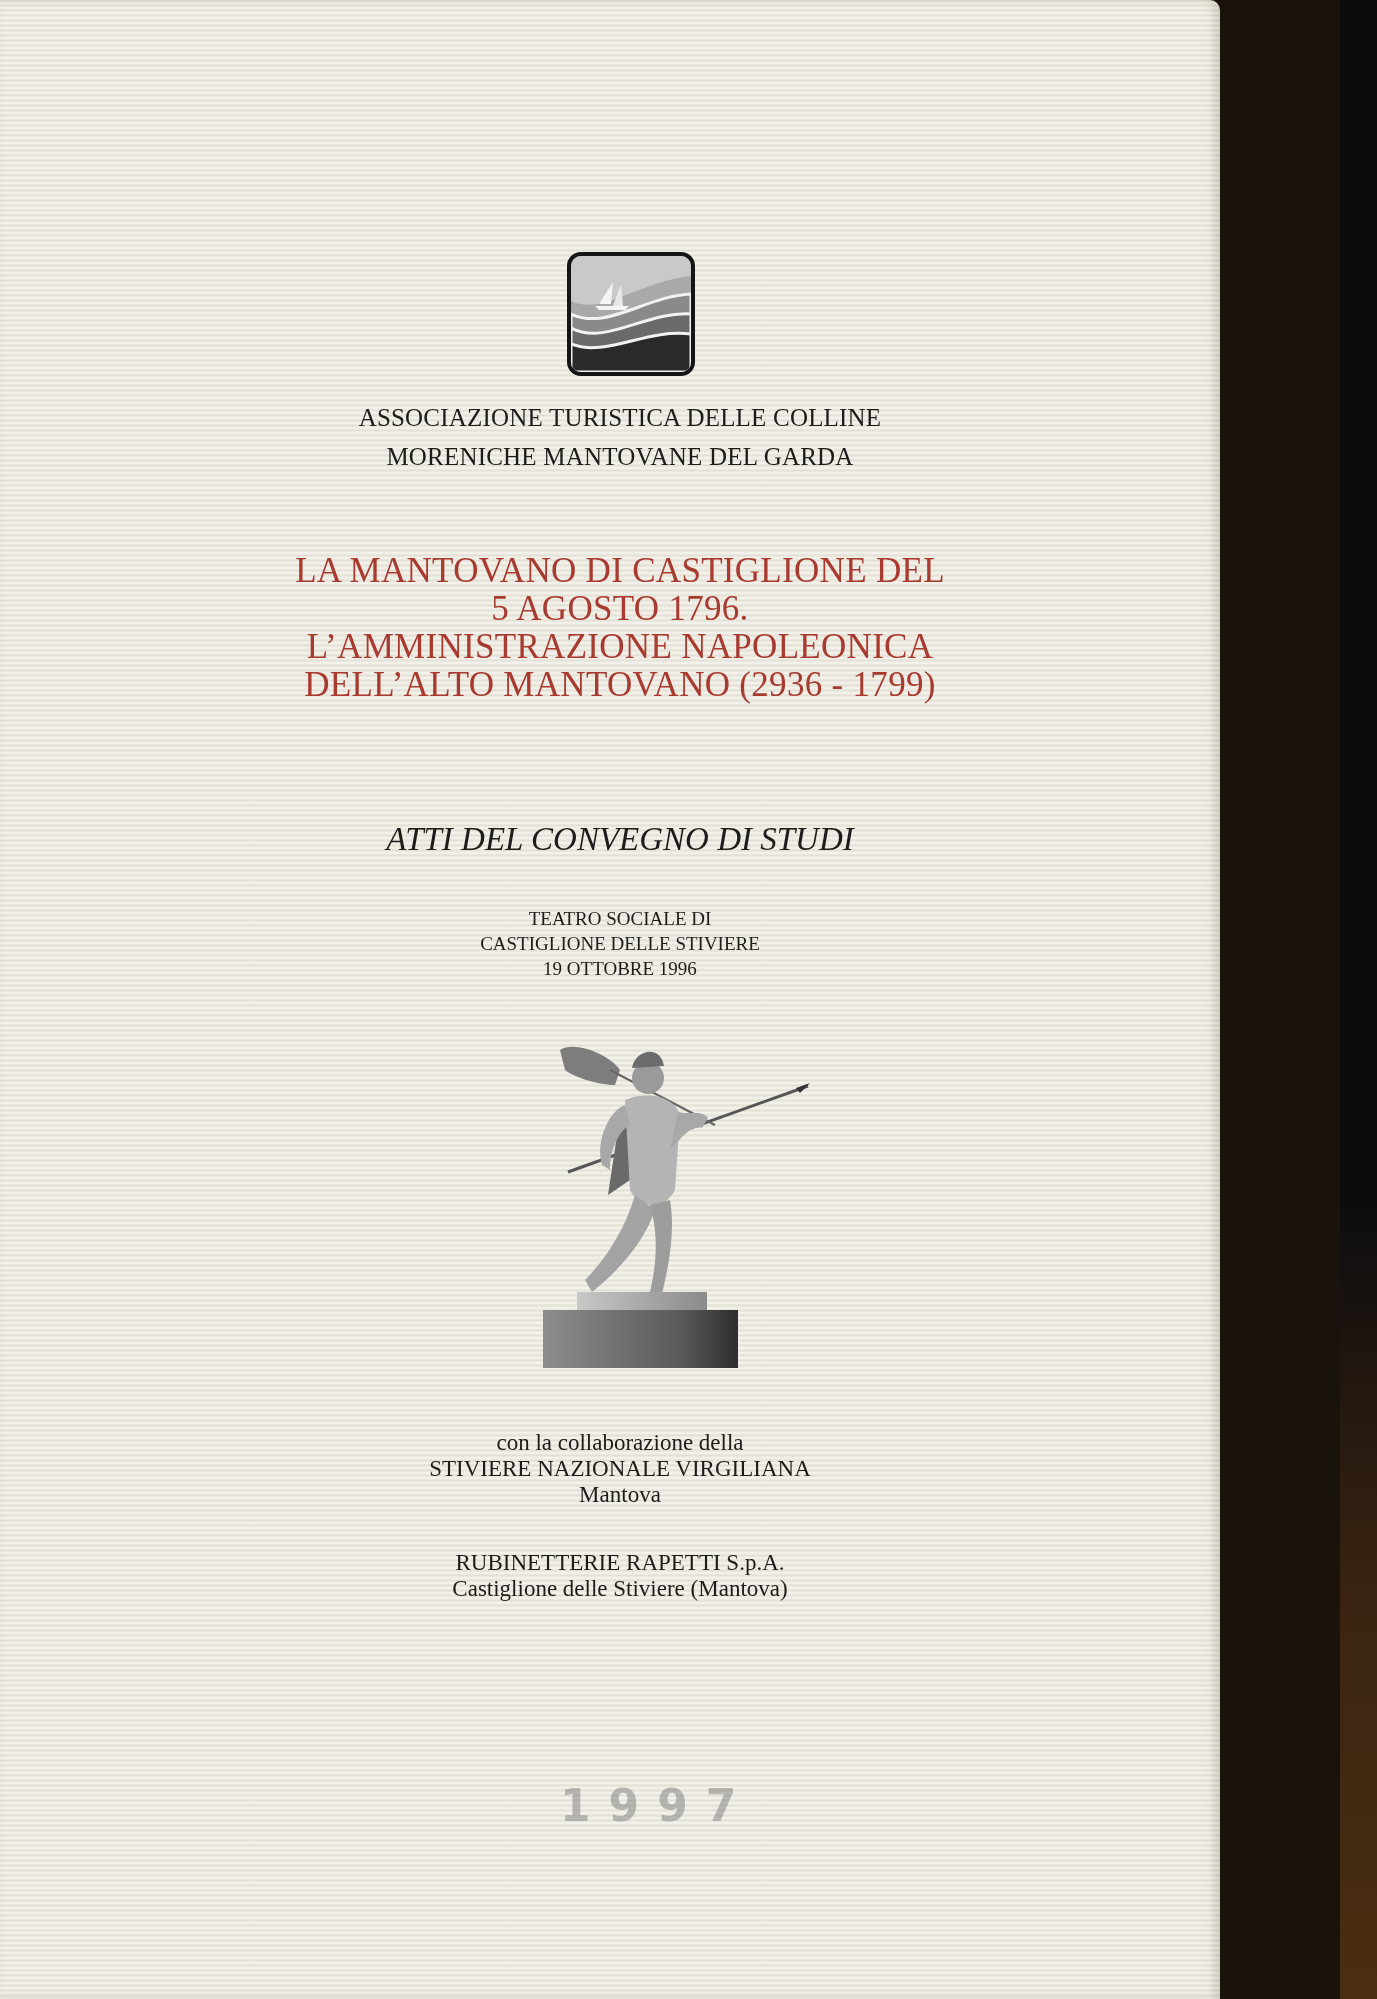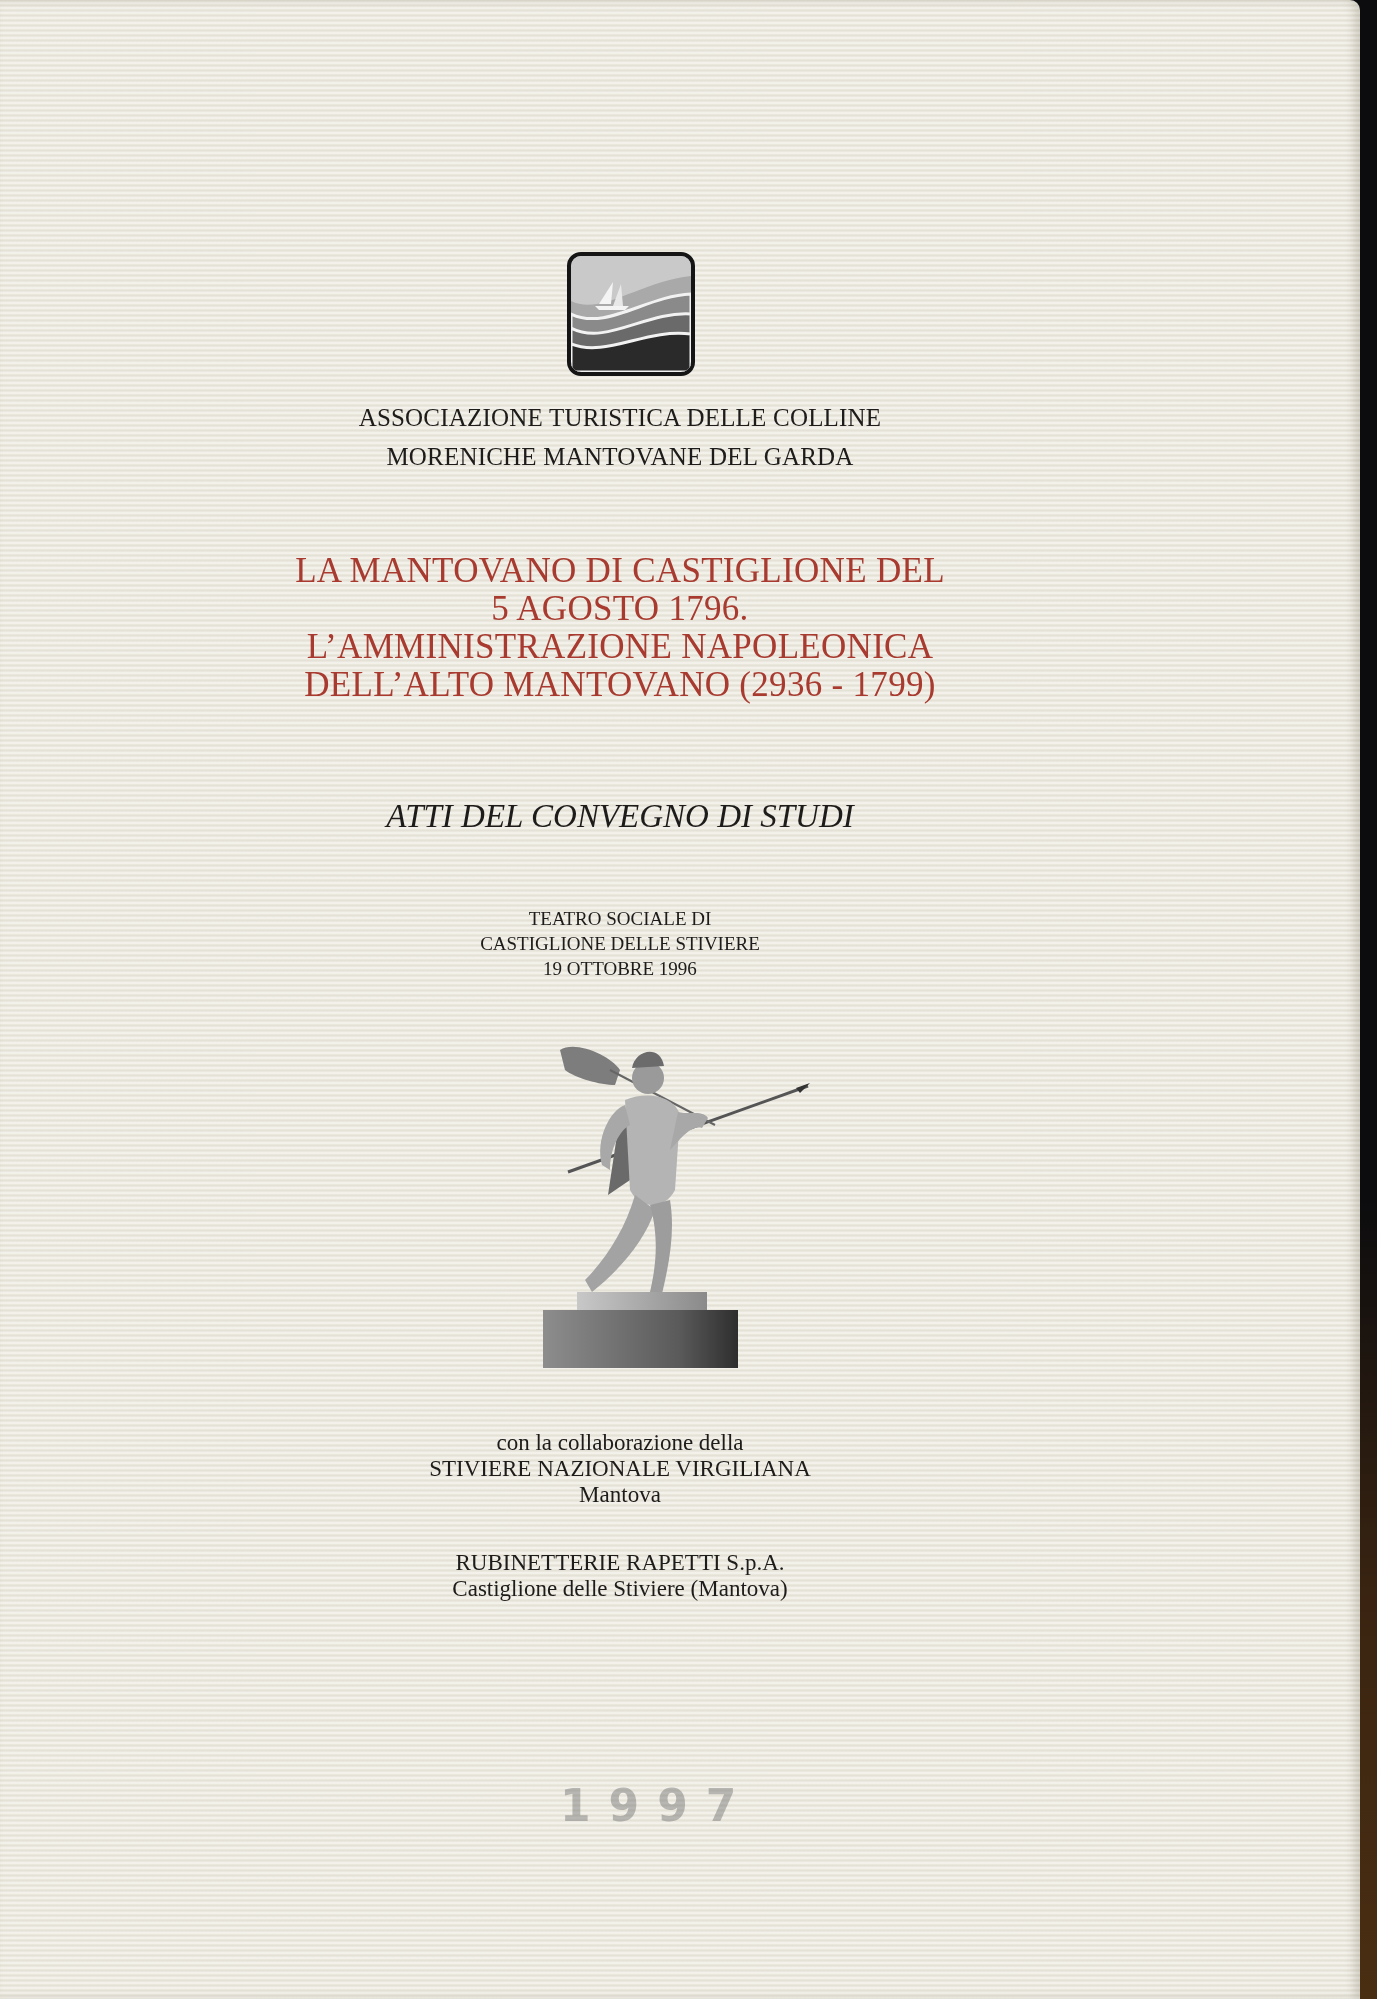--- a/index.html
+++ b/index.html
@@ -2,21 +2,21 @@
 <html><head>
 <meta charset="utf-8">
 <style>
   html, body { margin: 0; padding: 0; }
   body {
     width: 1377px; height: 1999px; position: relative; overflow: hidden;
     background: #1a130c;
     font-family: "Liberation Serif", "DejaVu Serif", serif;
   }
   .page {
-    position: absolute; left: 0; top: 0; width: 1360px; height: 1999px;
+    position: absolute; left: 0; top: 0; width: 1220px; height: 1999px;
     background-color: #ece9df;
     background-image:
       repeating-linear-gradient(0deg, rgba(255,255,255,0.35) 0px, rgba(255,255,255,0.35) 2px, rgba(180,175,160,0.18) 3px, rgba(255,255,255,0.0) 5px);
     border-top-right-radius: 10px;
     box-shadow: inset -6px 0 8px rgba(120,110,90,0.25);
   }
   .dark-edge { position: absolute; right: 0; top: 0; width: 37px; height: 1999px;
     background: linear-gradient(180deg, #0c0c0e 0%, #0c0c0e 60%, #3a2411 80%, #4a2e12 100%); }
   .c { position: absolute; left: 0; width: 1240px; text-align: center; color: #1e1c1a; }
   .logo {
@@ -57,21 +57,21 @@
     <div>MORENICHE MANTOVANE DEL GARDA</div>
   </div>
 
   <div class="c title" style="top:552px;">
     <div>LA MANTOVANO DI CASTIGLIONE DEL</div>
     <div>5 AGOSTO 1796.</div>
     <div>L’AMMINISTRAZIONE NAPOLEONICA</div>
     <div>DELL’ALTO MANTOVANO (2936 - 1799)</div>
   </div>
 
-  <div class="c subtitle" style="top:796px;">ATTI DEL CONVEGNO DI STUDI</div>
+  <div class="c subtitle" style="top:819px;">ATTI DEL CONVEGNO DI STUDI</div>
 
   <div class="c venue" style="top:906px;">
     <div>TEATRO SOCIALE DI</div>
     <div>CASTIGLIONE DELLE STIVIERE</div>
     <div>19 OTTOBRE 1996</div>
   </div>
 
   <div class="statue">
     <svg width="280" height="340" viewBox="0 0 280 340">
       <defs>

